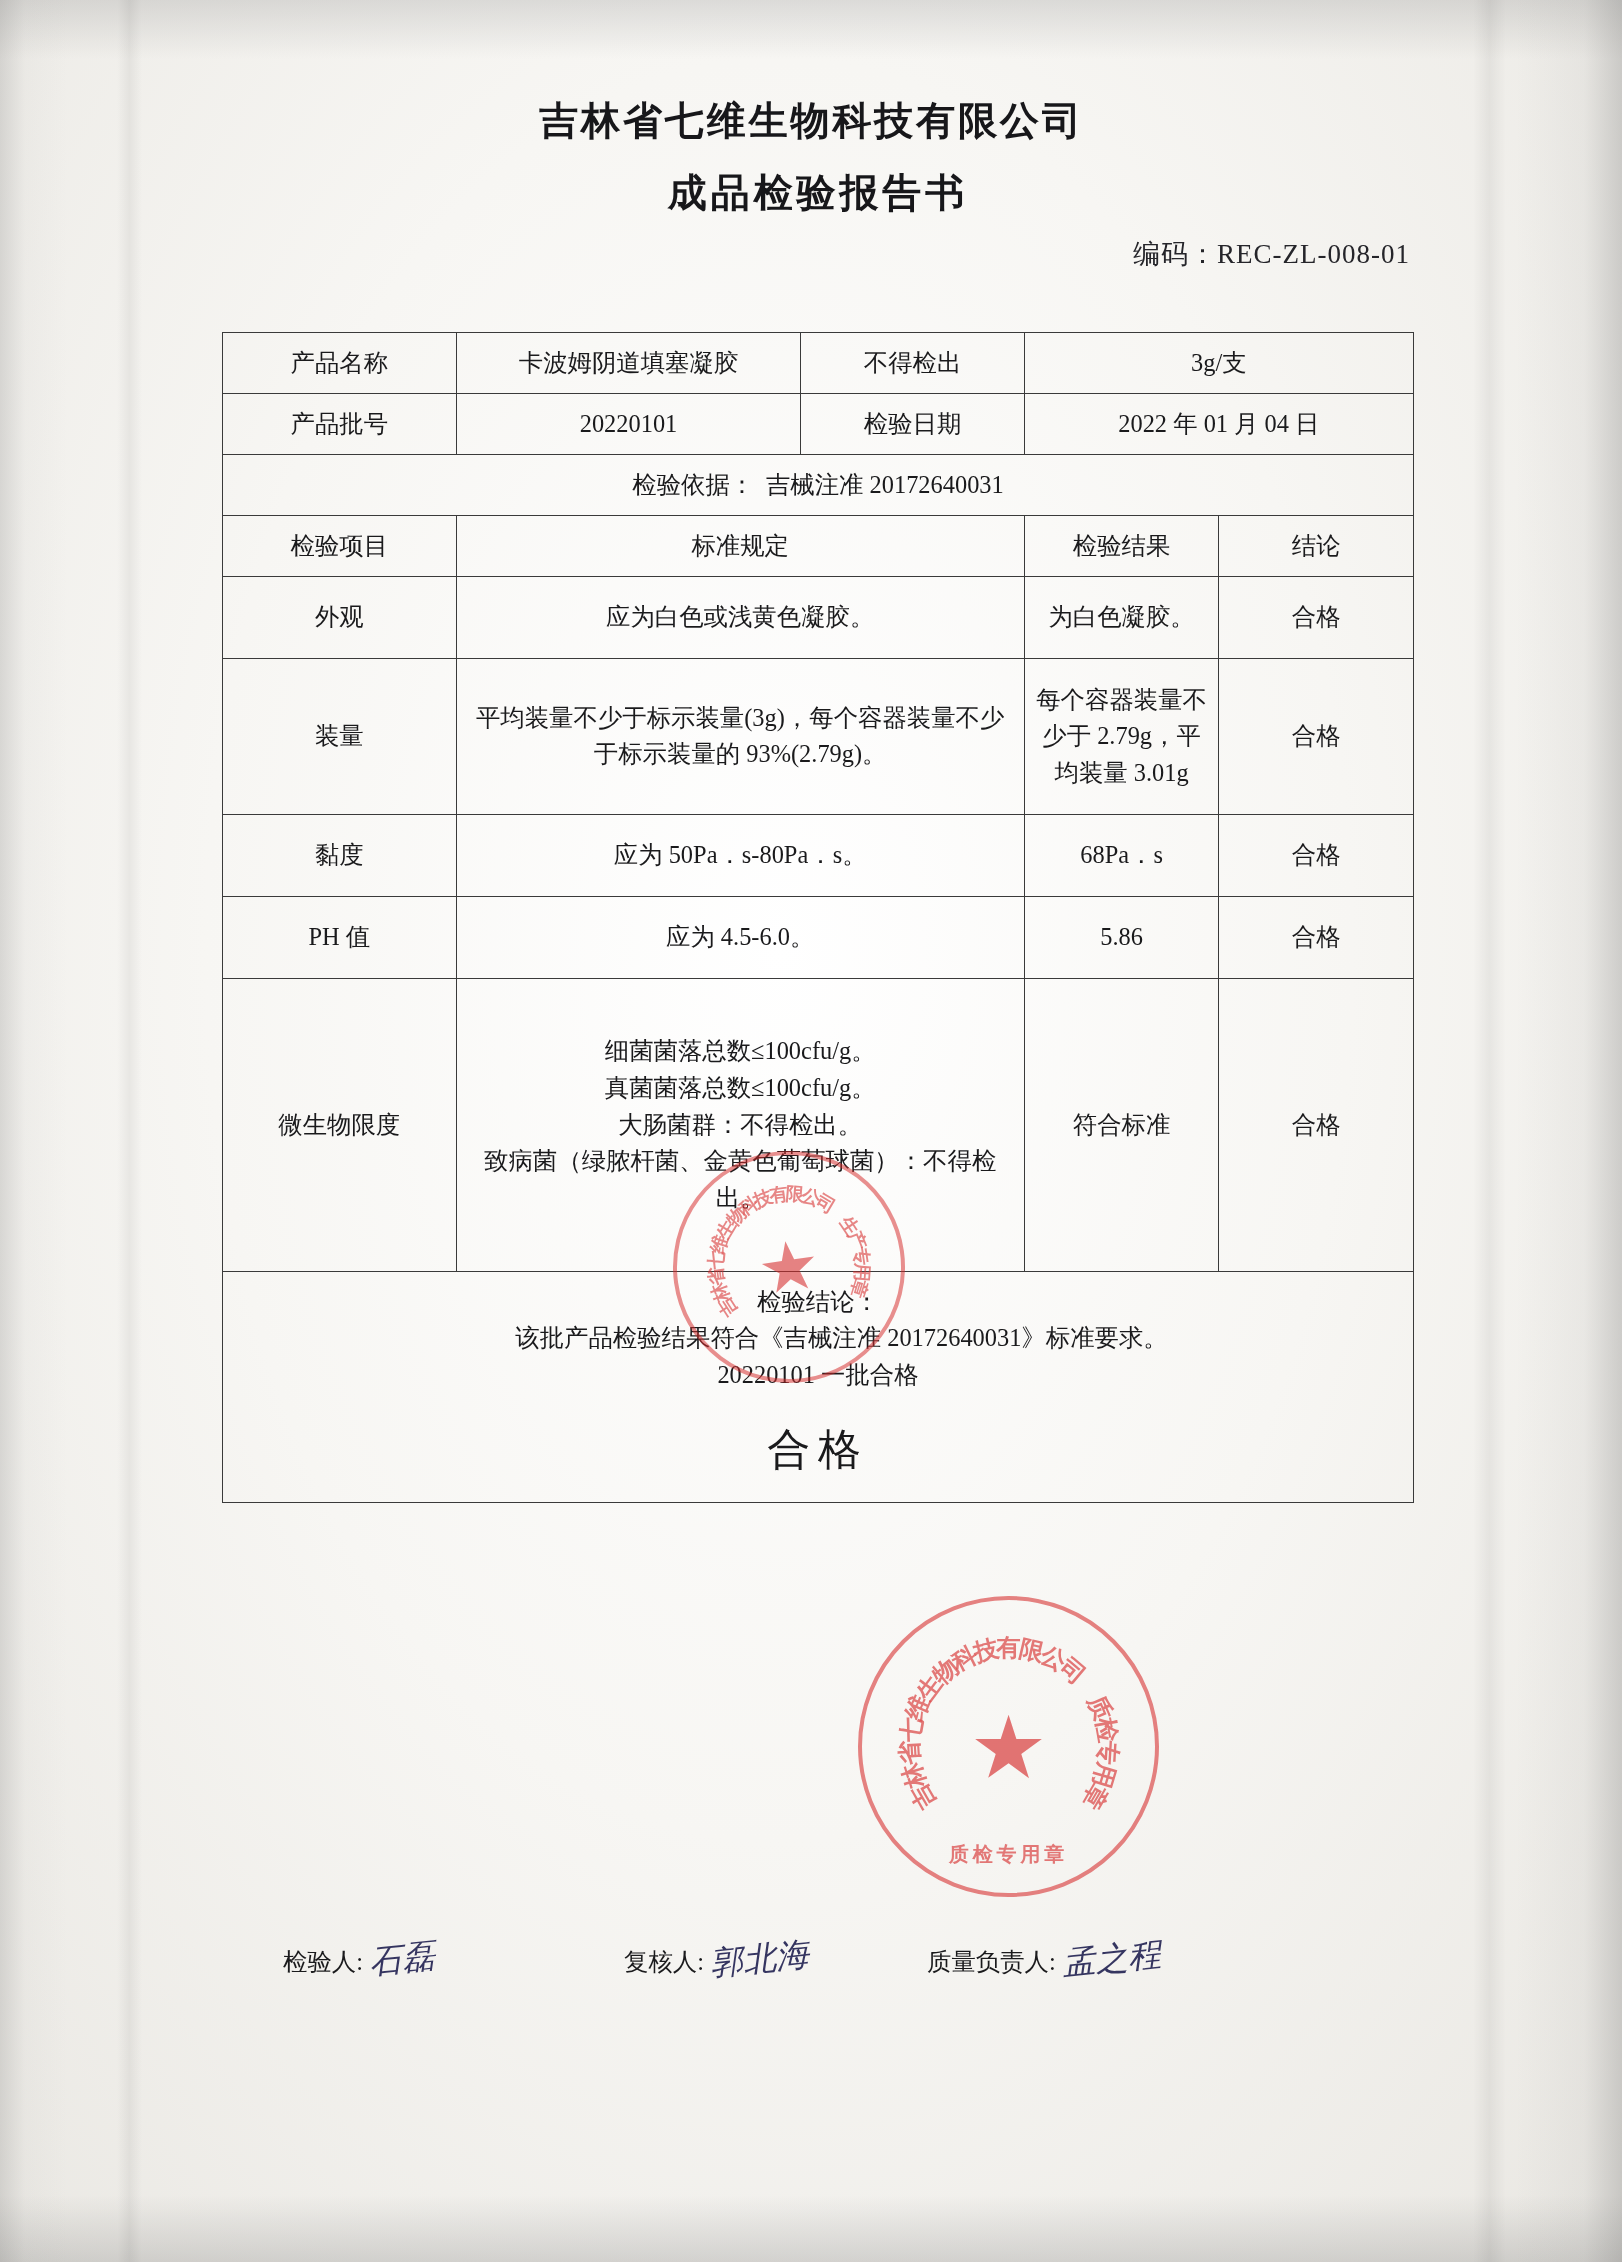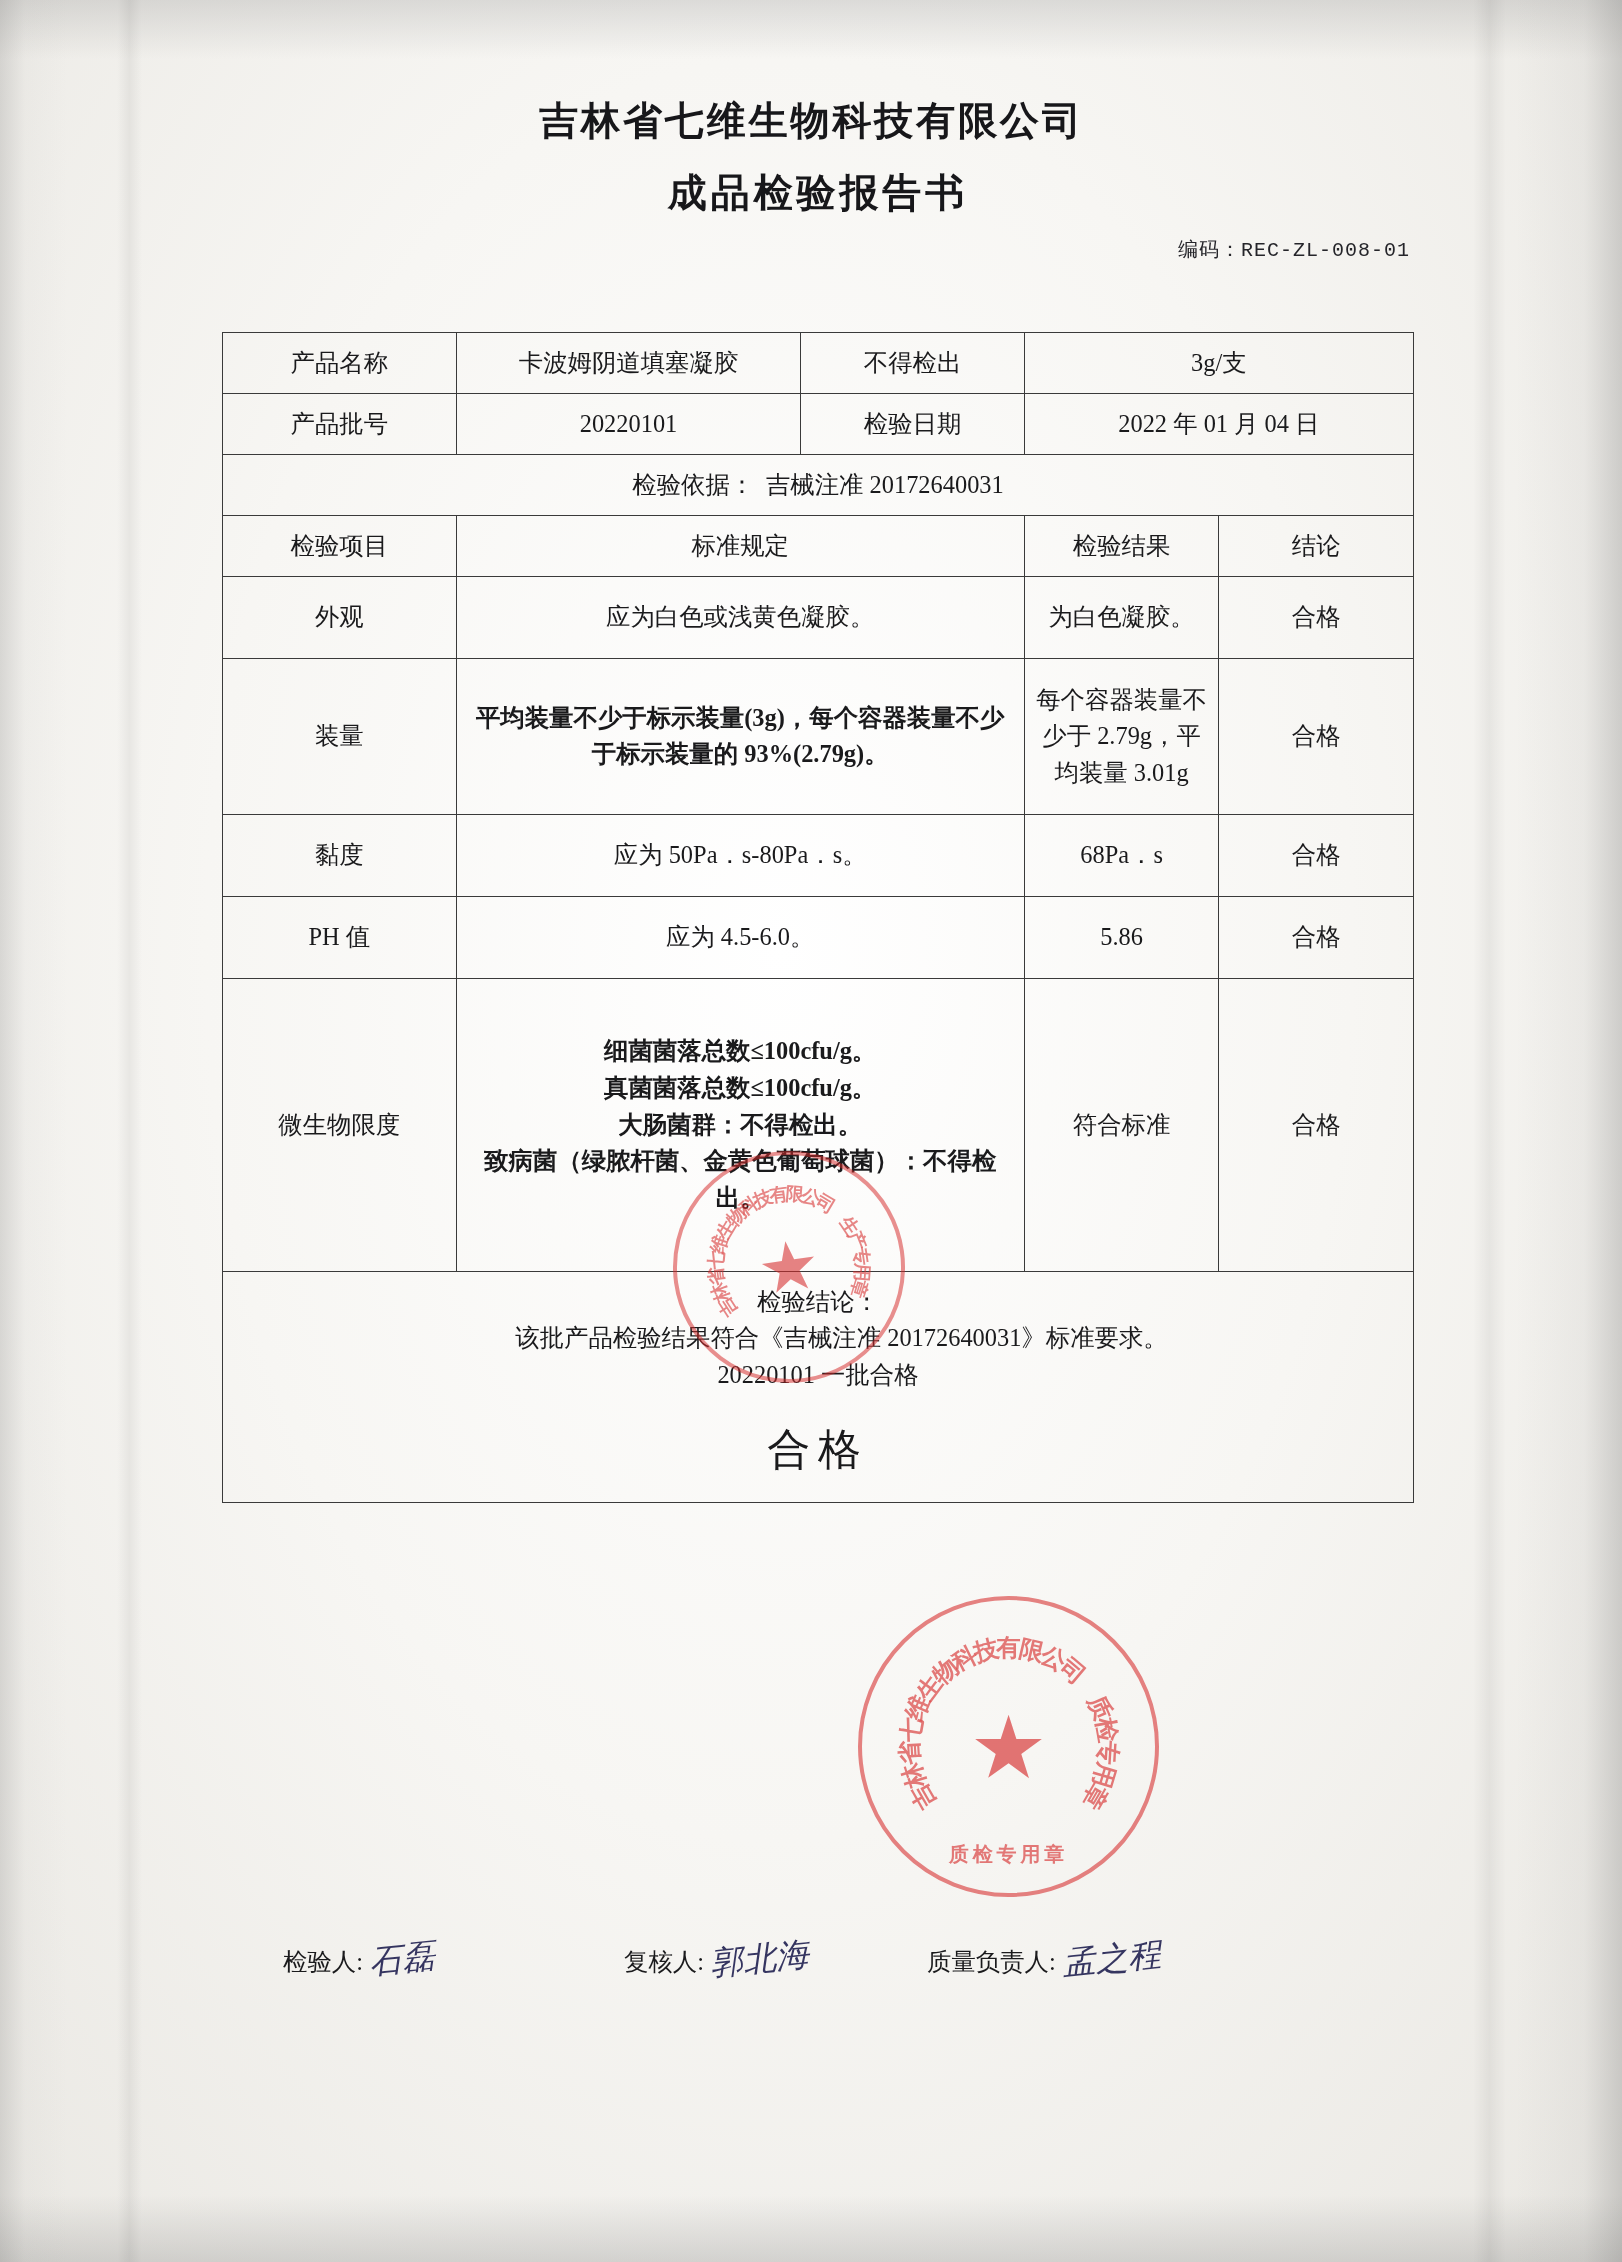--- a/index.html
+++ b/index.html
@@ -50,24 +50,23 @@
     font-size: 39px;
     letter-spacing: 3.9px;
     font-weight: 700;
     color: #17171a;
     margin-left: 13px;
   }
   .doc-code {
     position: absolute;
     right: 213px;
     top: 236px;
-    font-size: 20px;
+    font-size: 27px;
     letter-spacing: 1px;
     color: #25252a;
-    font-family: Liberation Mono, monospace;
   }
   table.report {
     position: absolute;
     left: 222px;
     top: 332px;
     width: 1192px;
     border-collapse: collapse;
     table-layout: fixed;
   }
   table.report td {
@@ -93,21 +92,20 @@
   td.col-item { width: 185px; }
   td.col-std  { width: 458px; }
   td.col-res  { width: 332px; }
   td.col-concl{ width: 146px; }
 
   td.std-text {
     text-align: left;
     padding-left: 21.5px;
     padding-right: 11.7px;
     line-height: 1.62;
-    font-weight: bold;
   }
   .conclusion-cell {
     text-align: left;
     padding: 17.6px 23.4px 33px 23.4px;
     line-height: 1.75;
   }
   .concl-line1 { }
   .concl-line2 { padding-left: 47px; }
   .concl-line3 { text-align: center; padding-left: 0; }
   .concl-big {

